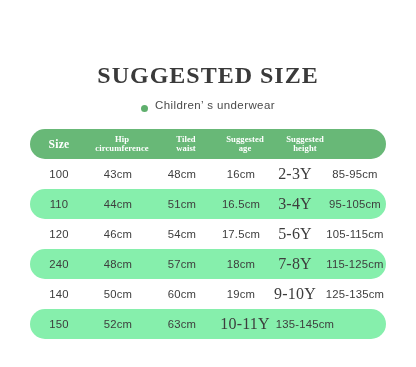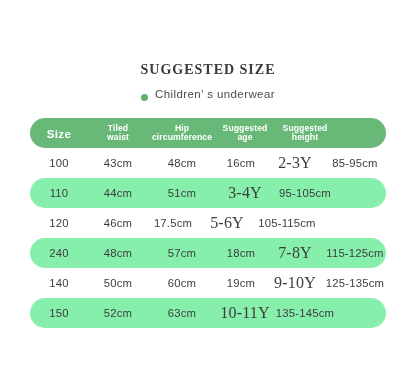--- a/index.html
+++ b/index.html
@@ -24,21 +24,21 @@
 
   
   .heading {
     text-align: center;
     padding-top: 62px;
   }
 
   .title {
     font-family: "Liberation Serif", "DejaVu Serif", serif;
     font-weight: bold;
-    font-size: 14px;
+    font-size: 24px;
     letter-spacing: 1.0px;
     color: #3a3a3a;
     line-height: 1.1;
     margin: 0;
   }
 
   .subtitle-wrap {
     margin-top: 11px;
     display: flex;
     align-items: center;
@@ -95,21 +95,21 @@
   .cell {
     box-sizing: border-box;
     text-align: center;
     font-size: 11.5px;
     color: #3f3f3f;
     line-height: 1.12;
     padding: 0 1px;
   }
 
   .row.header .cell {
-    font-family: Liberation Sans, sans-serif;
+    font-family: Liberation Serif, serif;
     font-weight: bold;
     font-size: 8.6px;
     color: #ffffff;
     letter-spacing: 0.1px;
   }
 
   .row.header .cell.size-col {
     font-size: 11.6px;
     letter-spacing: 0.3px;
   }
@@ -145,46 +145,48 @@
     <div class="subtitle-wrap">
       <span class="subtitle-dot"></span>
       <span class="subtitle">Children’ s underwear</span>
     </div>
   </div>
 
   <div class="table">
 
     <div class="row header">
       <div class="cell c-size size-col">Size</div>
+      <div class="cell c-hip">Hip<br>circumference</div>
       <div class="cell c-waist">Tiled<br>waist</div>
-      <div class="cell c-hip">Hip<br>circumference</div>
       <div class="cell c-age">Suggested<br>age</div>
       <div class="cell c-height">Suggested<br>height</div>
     </div>
 
     <div class="row body">
       <div class="cell c-size">100</div>
       <div class="cell c-waist">43cm</div>
       <div class="cell c-hip">48cm</div>
       <div class="cell c-crotch">16cm</div>
       <div class="cell c-age">2-3Y</div>
       <div class="cell c-height">85-95cm</div>
     </div>
 
     <div class="row body shaded">
       <div class="cell c-size">110</div>
       <div class="cell c-waist">44cm</div>
       <div class="cell c-hip">51cm</div>
+      <div class="cell c-crotch">16.5cm</div>
       <div class="cell c-age">3-4Y</div>
       <div class="cell c-height">95-105cm</div>
     </div>
 
     <div class="row body">
       <div class="cell c-size">120</div>
       <div class="cell c-waist">46cm</div>
+      <div class="cell c-hip">54cm</div>
       <div class="cell c-crotch">17.5cm</div>
       <div class="cell c-age">5-6Y</div>
       <div class="cell c-height">105-115cm</div>
     </div>
 
     <div class="row body shaded">
       <div class="cell c-size">240</div>
       <div class="cell c-waist">48cm</div>
       <div class="cell c-hip">57cm</div>
       <div class="cell c-crotch">18cm</div>

